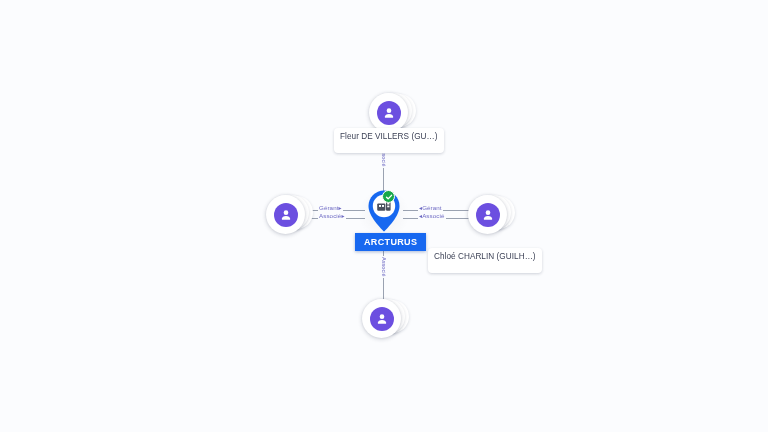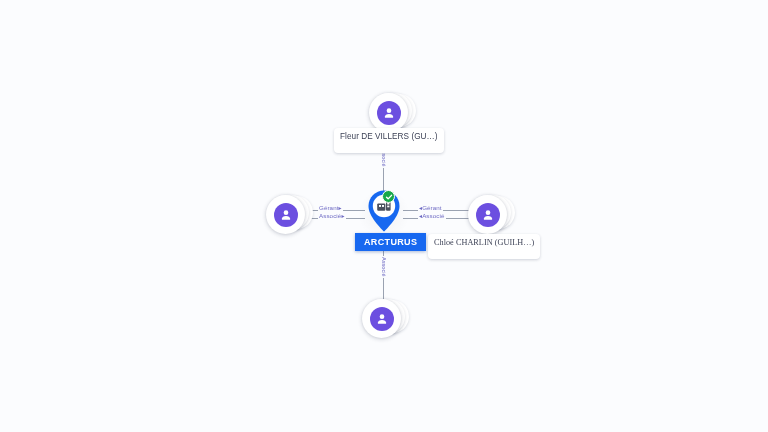--- a/index.html
+++ b/index.html
@@ -201,21 +201,21 @@
       <div class="card front">
         <div class="avatar-circle">
           <svg width="14" height="14" viewBox="0 0 24 24" fill="#ffffff">
             <circle cx="12" cy="8" r="4"></circle>
             <path d="M12 13.5c-4.2 0-7 2.3-7 4.6V20h14v-1.9c0-2.3-2.8-4.6-7-4.6z"></path>
           </svg>
         </div>
       </div>
     </div>
   </div>
-  <div class="name-chip" style="left:428px; top:234px;font-family:Liberation Serif, serif;">Chloé CHARLIN (GUILH…)</div>
+  <div class="name-chip" style="left:428px; top:248px;">Chloé CHARLIN (GUILH…)</div>
 
   <div class="person-node" style="left:362px; top:299px; width:39px; height:39px;">
     <div class="card-stack" style="width:39px; height:39px;">
       <div class="card c3"></div>
       <div class="card c2"></div>
       <div class="card c1"></div>
       <div class="card front">
         <div class="avatar-circle">
           <svg width="14" height="14" viewBox="0 0 24 24" fill="#ffffff">
             <circle cx="12" cy="8" r="4"></circle>

